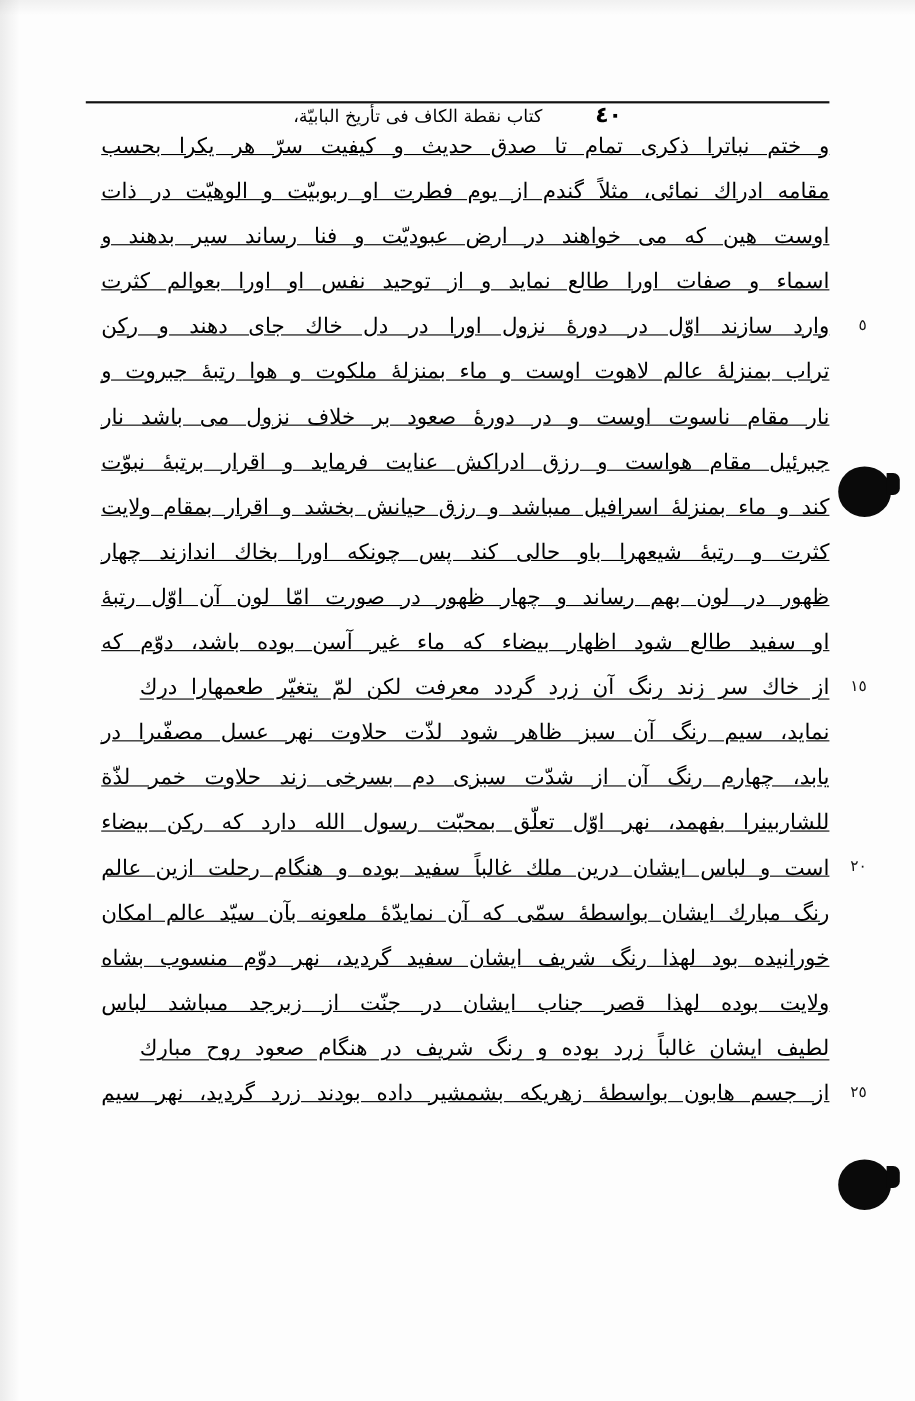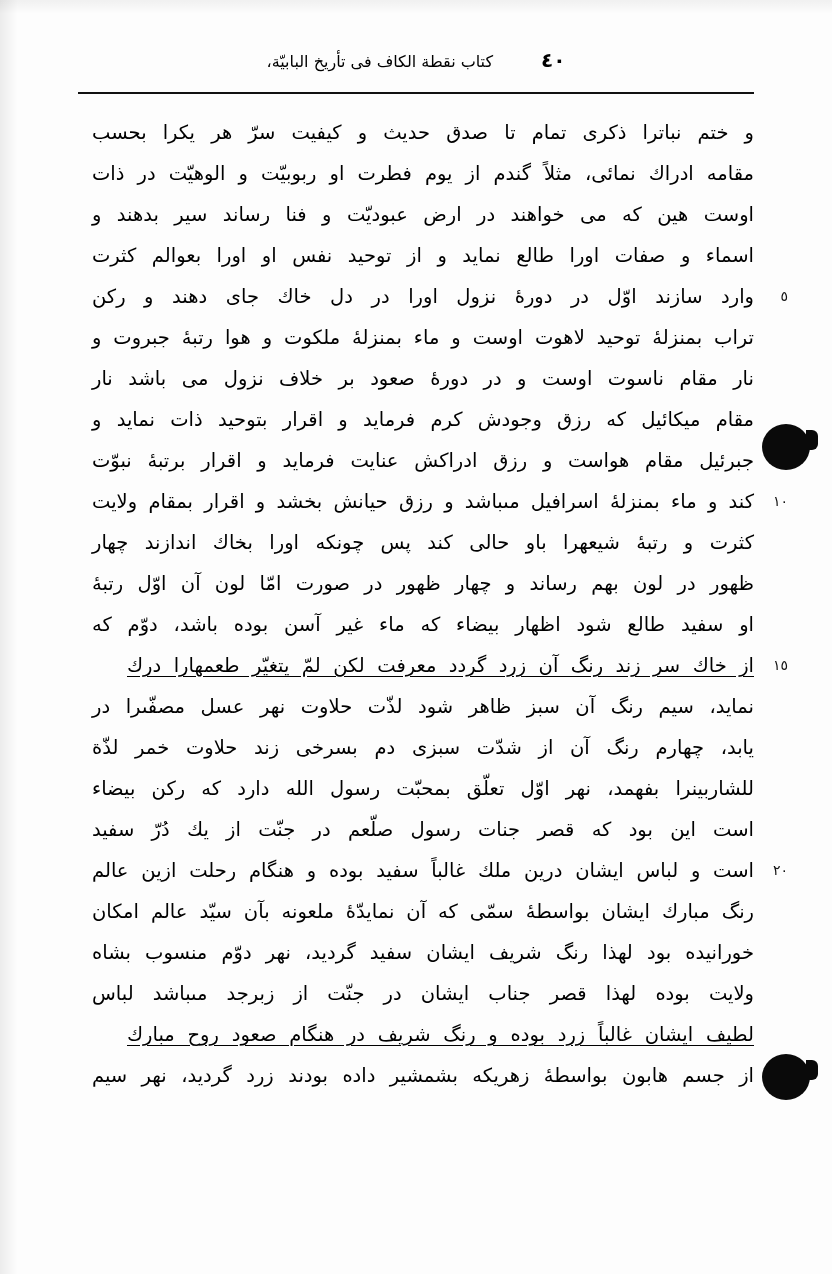--- a/index.html
+++ b/index.html
@@ -37,20 +37,21 @@
   .header-title {
     font-family: "DejaVu Sans", sans-serif;
     font-size: 16px;
     letter-spacing: 0.5px;
     white-space: nowrap;
   }
   .page-number {
     font-size: 20px;
     font-weight: bold;
     letter-spacing: 1px;
+    margin-top: 44px;
   }
   .rule {
     position: absolute;
     top: 92px;
     left: 78px;
     right: 78px;
     height: 2px;
     background: #111;
   }
 
@@ -71,20 +72,21 @@
     justify-content: space-between;
     font-size: 19.5px;
     line-height: 41px;
     height: 41px;
     white-space: nowrap;
   }
   .line .txt {
     display: block;
     width: 100%;
     letter-spacing: 0.2px;
+    text-decoration: underline;
   }
   .line.underlined .txt {
     text-decoration: underline;
     text-underline-offset: 4px;
     margin-left: 35px;
   }
   .linenum {
     position: absolute;
     right: -34px;
     font-size: 14px;
@@ -143,27 +145,24 @@
         <span class="txt">اوست هين كه مى خواهند در ارض عبوديّت و فنا رساند سير بدهند و</span>
       </div>
       <div class="line">
         <span class="txt">اسماء و صفات اورا طالع نمايد و از توحيد نفس او اورا بعوالم كثرت</span>
       </div>
       <div class="line">
         <span class="linenum">٥</span>
         <span class="txt">وارد سازند اوّل در دورهٔ نزول اورا در دل خاك جاى دهند و ركن</span>
       </div>
       <div class="line">
-        <span class="txt">تراب بمنزلهٔ توحيد لاهوت اوست و ماء بمنزلهٔ ملكوت و هوا رتبهٔ جبروت و</span>
+        <span class="txt">تراب بمنزلهٔ عالم لاهوت اوست و ماء بمنزلهٔ ملكوت و هوا رتبهٔ جبروت و</span>
       </div>
       <div class="line">
         <span class="txt">نار مقام ناسوت اوست و در دورهٔ صعود بر خلاف نزول مى باشد نار</span>
-      </div>
-      <div class="line">
-        <span class="txt">مقام ميكائيل كه رزق وجودش كرم فرمايد و اقرار بتوحيد ذات نمايد و</span>
       </div>
       <div class="line">
         <span class="txt">جبرئيل مقام هواست و رزق ادراكش عنايت فرمايد و اقرار برتبهٔ نبوّت</span>
       </div>
       <div class="line">
         <span class="linenum">١٠</span>
         <span class="txt">كند و ماء بمنزلهٔ اسرافيل مىباشد و رزق حيانش بخشد و اقرار بمقام ولايت</span>
       </div>
       <div class="line">
         <span class="txt">كثرت و رتبهٔ شيعهرا باو حالى كند پس چونكه اورا بخاك اندازند چهار</span>
@@ -179,23 +178,20 @@
         <span class="txt">از خاك سر زند رنگ آن زرد گردد معرفت لكن لمّ يتغيّر طعمهارا درك</span>
       </div>
       <div class="line">
         <span class="txt">نمايد، سيم رنگ آن سبز ظاهر شود لذّت حلاوت نهر عسل مصفّىرا در</span>
       </div>
       <div class="line">
         <span class="txt">يابد، چهارم رنگ آن از شدّت سبزى دم بسرخى زند حلاوت خمر لذّة</span>
       </div>
       <div class="line">
         <span class="txt">للشاربينرا بفهمد، نهر اوّل تعلّق بمحبّت رسول الله دارد كه ركن بيضاء</span>
-      </div>
-      <div class="line">
-        <span class="txt">است اين بود كه قصر جنات رسول صلّعم در جنّت از يك دُرّ سفيد</span>
       </div>
       <div class="line">
         <span class="linenum">٢٠</span>
         <span class="txt">است و لباس ايشان درين ملك غالباً سفيد بوده و هنگام رحلت ازين عالم</span>
       </div>
       <div class="line">
         <span class="txt">رنگ مبارك ايشان بواسطهٔ سمّى كه آن نمايدّهٔ ملعونه بآن سيّد عالم امكان</span>
       </div>
       <div class="line">
         <span class="txt">خورانيده بود لهذا رنگ شريف ايشان سفيد گرديد، نهر دوّم منسوب بشاه</span>

